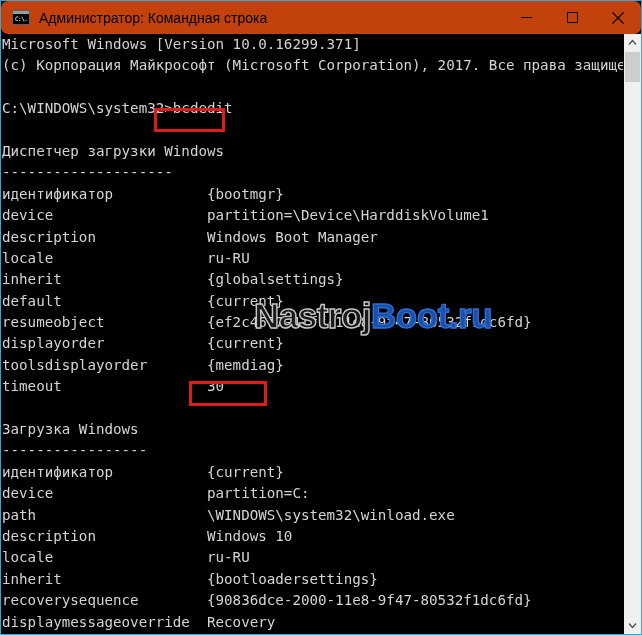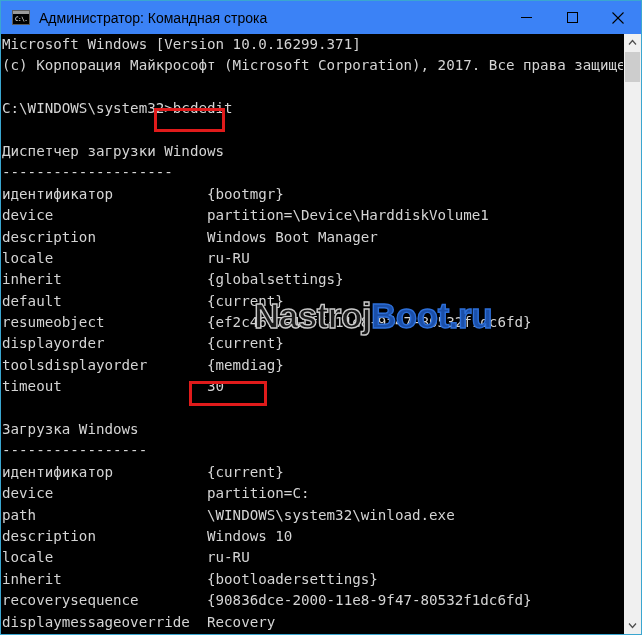--- a/index.html
+++ b/index.html
@@ -20,24 +20,25 @@
     height: 635px;
     box-sizing: border-box;
     background: #000000;
     border: 1px solid #3aa6d0;
   }
 
   
   .titlebar {
     position: relative;
     height: 33px;
-    background: #3b82f6;
+    background: #c2410c;
     display: flex;
     align-items: center;
     box-sizing: border-box;
+    border-radius: 7px;
   }
   .title-icon {
     width: 18px;
     height: 15px;
     margin-left: 11px;
     margin-right: 9px;
     background: #ffffff;
     border: 1px solid #5c5c5c;
     box-sizing: border-box;
     position: relative;

